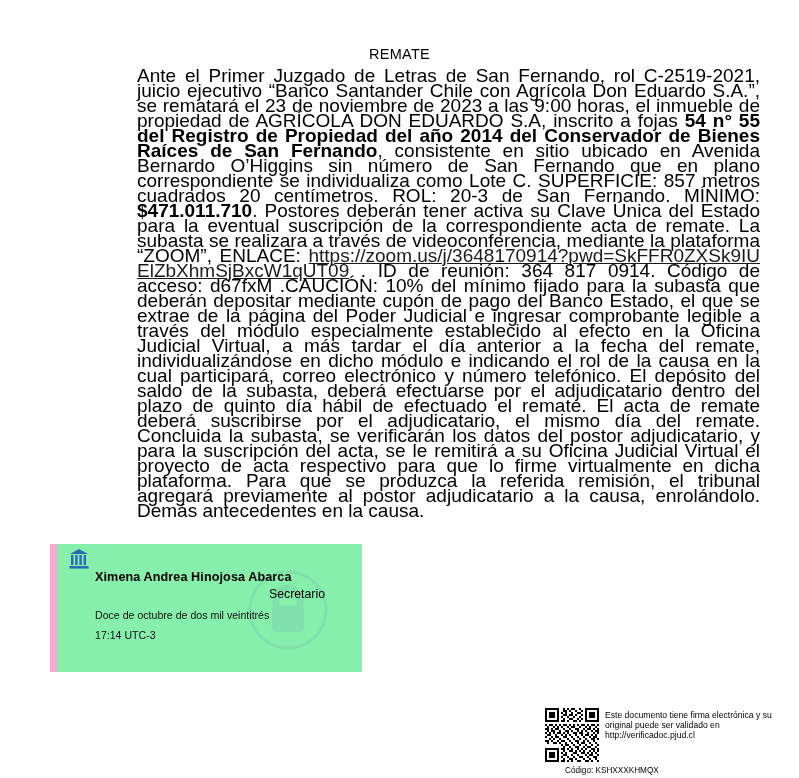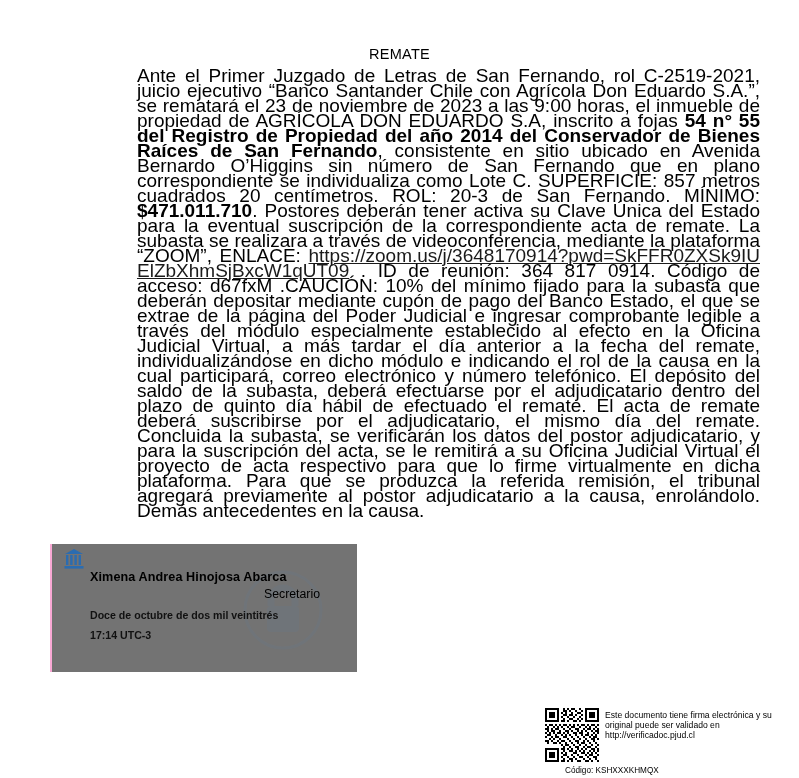--- a/index.html
+++ b/index.html
@@ -47,22 +47,22 @@
     text-decoration: underline;
     word-break: break-all;
   }
   
   .sig-block {
     position: absolute;
     left: 50px;
     top: 540px;
     width: 305px;
     height: 128px;
-    background: #737373;
-    border-left: 2px solid #f9a8d4;
+    background: #86efac;
+    border-left: 7px solid #f9a8d4;
     box-shadow: 0 0 0 1px #ffffff;
   }
   .sig-icon {
     position: absolute;
     left: 10px;
     top: 4px;
     width: 24px;
     height: 26px;
     color: #2b6cb0;
     font-size: 19px;
@@ -91,21 +91,20 @@
   }
   .sig-role, .sig-org {
     font-size: 12.3px;
     margin-bottom: 2px;
     text-align: right;
   }
   .sig-date, .sig-time {
     font-size: 10.6px;
     color: #111111;
     margin-top: 8px;
-    font-weight: bold;
   }
   
   .footer {
     position: absolute;
     left: 545px;
     top: 704px;
     width: 240px;
     height: 68px;
   }
   .qr {

